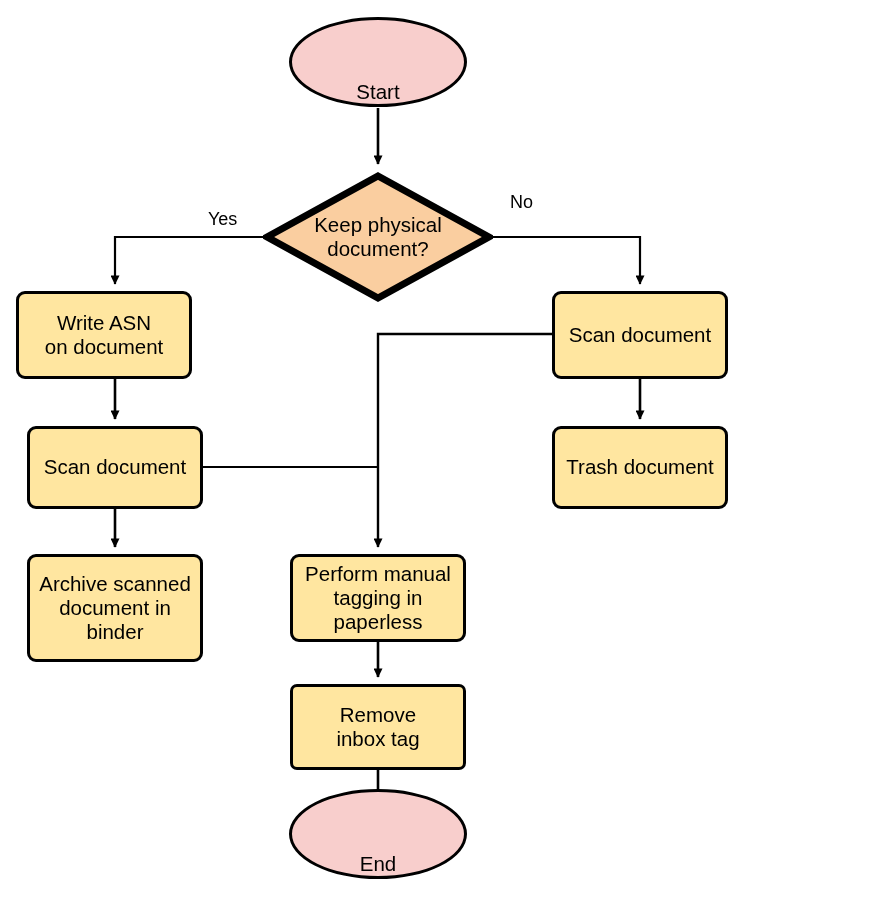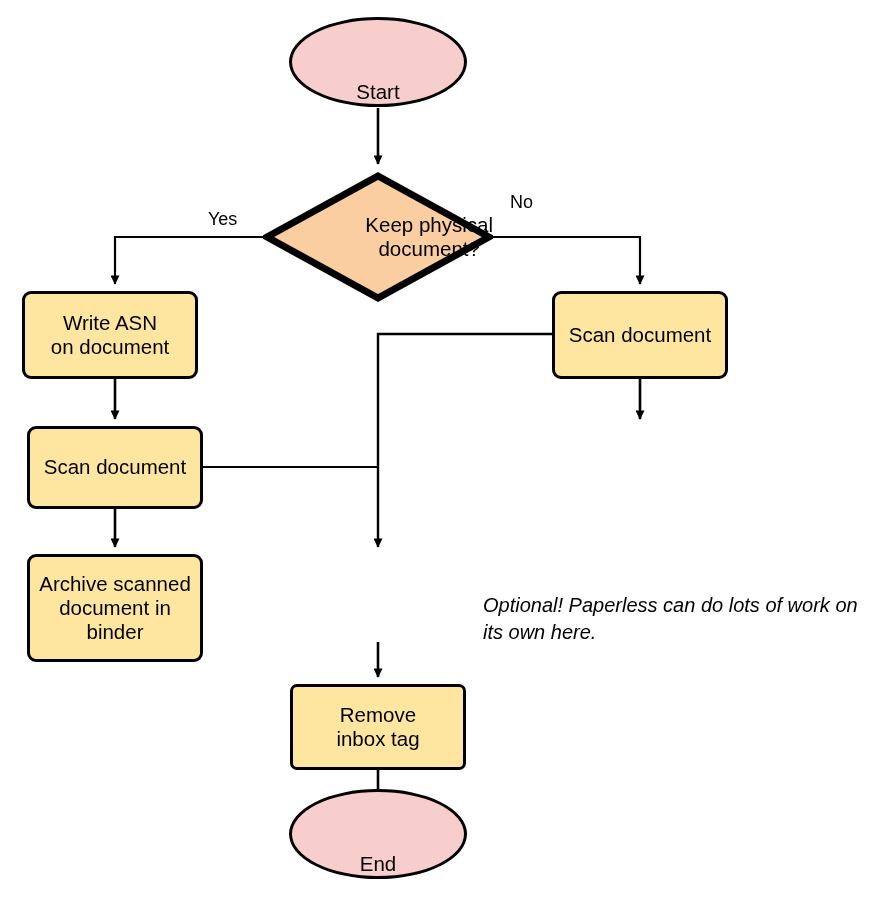--- a/index.html
+++ b/index.html
@@ -47,21 +47,21 @@
     background: #f8cecc;
     border: 3.5px solid #000000;
     border-radius: 50%;
     font-size: 20.5px;
     align-items: flex-end;
   }
   .node-decision-wrap {
     position: absolute;
     display: flex;
     align-items: center;
-    justify-content: flex-end;
+    justify-content: center;
   }
   .node-decision-shape {
     position: absolute;
     left: 0;
     top: 0;
     width: 100%;
     height: 100%;
   }
   .node-decision-label {
     position: relative;
@@ -128,46 +128,52 @@
     <svg class="node-decision-shape" viewBox="0 0 230 130" preserveAspectRatio="none">
       <polygon points="115,4 226,65 115,126 4,65" fill="#facea0" stroke="#000000" stroke-width="7" stroke-linejoin="miter" vector-effect="non-scaling-stroke"></polygon>
     </svg>
     <span class="node-decision-label">Keep physical
 document?</span>
   </div>
 
   <div class="edge-label" style="left:208px; top:209px;">Yes</div>
   <div class="edge-label" style="left:510px; top:192px;">No</div>
 
-  <div class="node node-process" style="left:22px; top:291px; width:176px; height:88px;">
+  <div class="node node-process" style="left:16px; top:291px; width:176px; height:88px;">
     <span>Write ASN
 on document</span>
   </div>
 
   <div class="node node-process" style="left:27px; top:426px; width:176px; height:83px;">
     <span>Scan document</span>
   </div>
 
   <div class="node node-process" style="left:27px; top:554px; width:176px; height:108px;">
     <span>Archive scanned
 document in
 binder</span>
   </div>
 
   <div class="node node-process" style="left:552px; top:291px; width:176px; height:88px;">
     <span>Scan document</span>
   </div>
 
+  <div class="node node-process" style="left:552px; top:426px; width:176px; height:83px;">
+    <span>Trash document</span>
+  </div>
 
+  <div class="node node-process" style="left:290px; top:554px; width:176px; height:88px;">
+    <span>Perform manual
+tagging in
+paperless</span>
+  </div>
 
   <div class="node node-process" style="left:290px; top:684px; width:176px; height:86px;border-radius:7px;">
     <span>Remove
 inbox tag</span>
   </div>
 
   <div class="node node-terminator" style="left:289px; top:789px; width:178px; height:90px;">
     <span>End</span>
   </div>
 
-  <div class="annotation" style="left:483px; top:592px; width:400px;">Optional! Paperless can do lots of work on
-its own here.</div>
 
 </div>
 
 </body></html>

